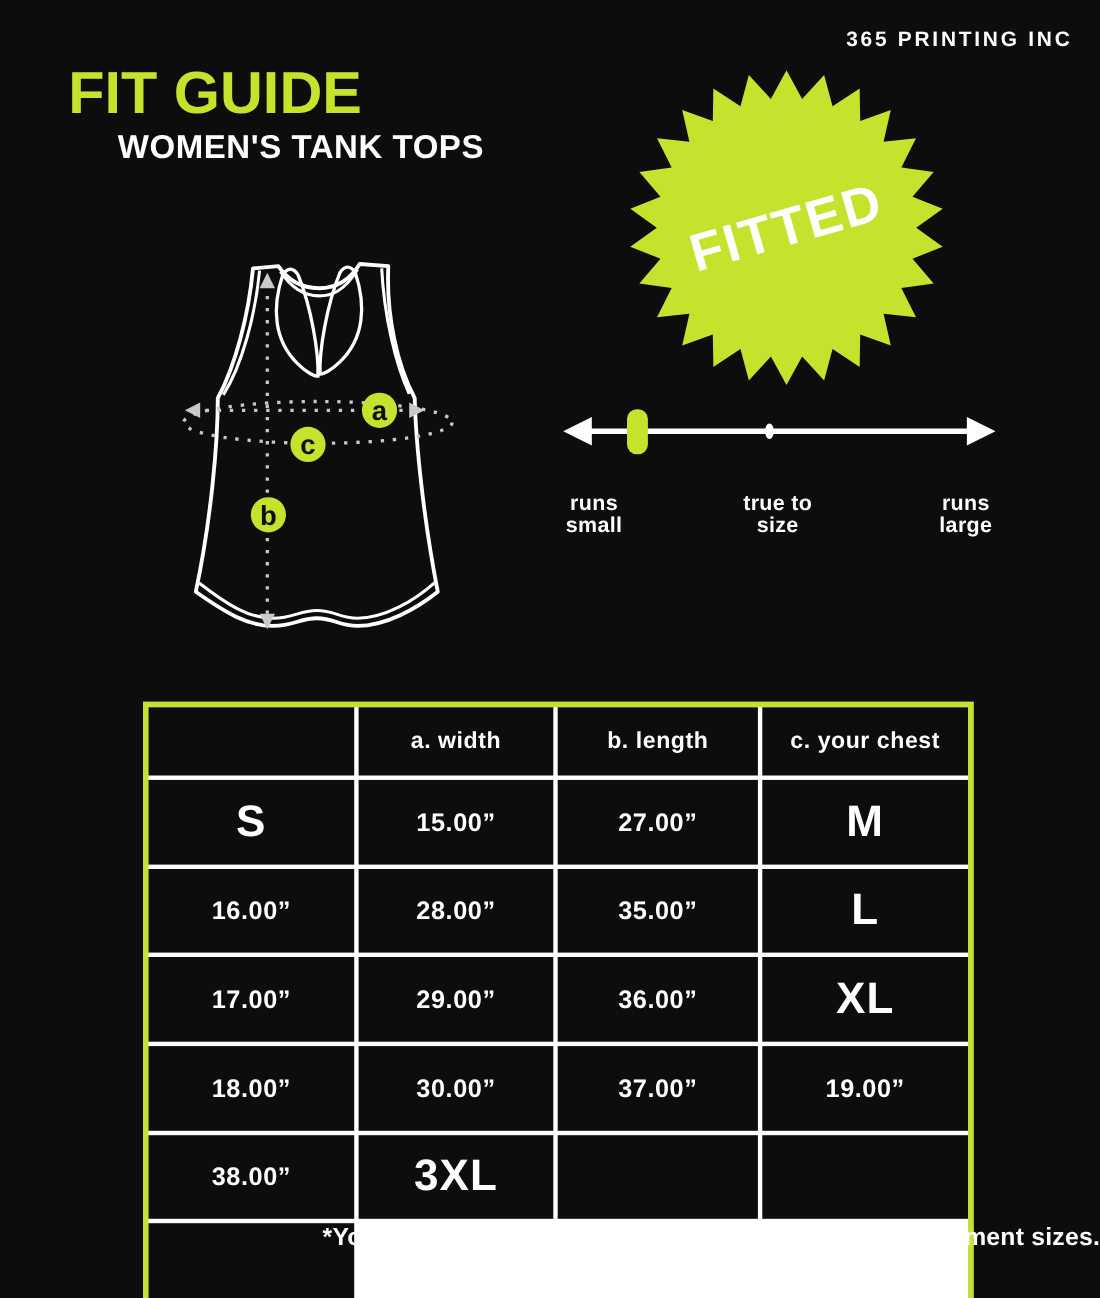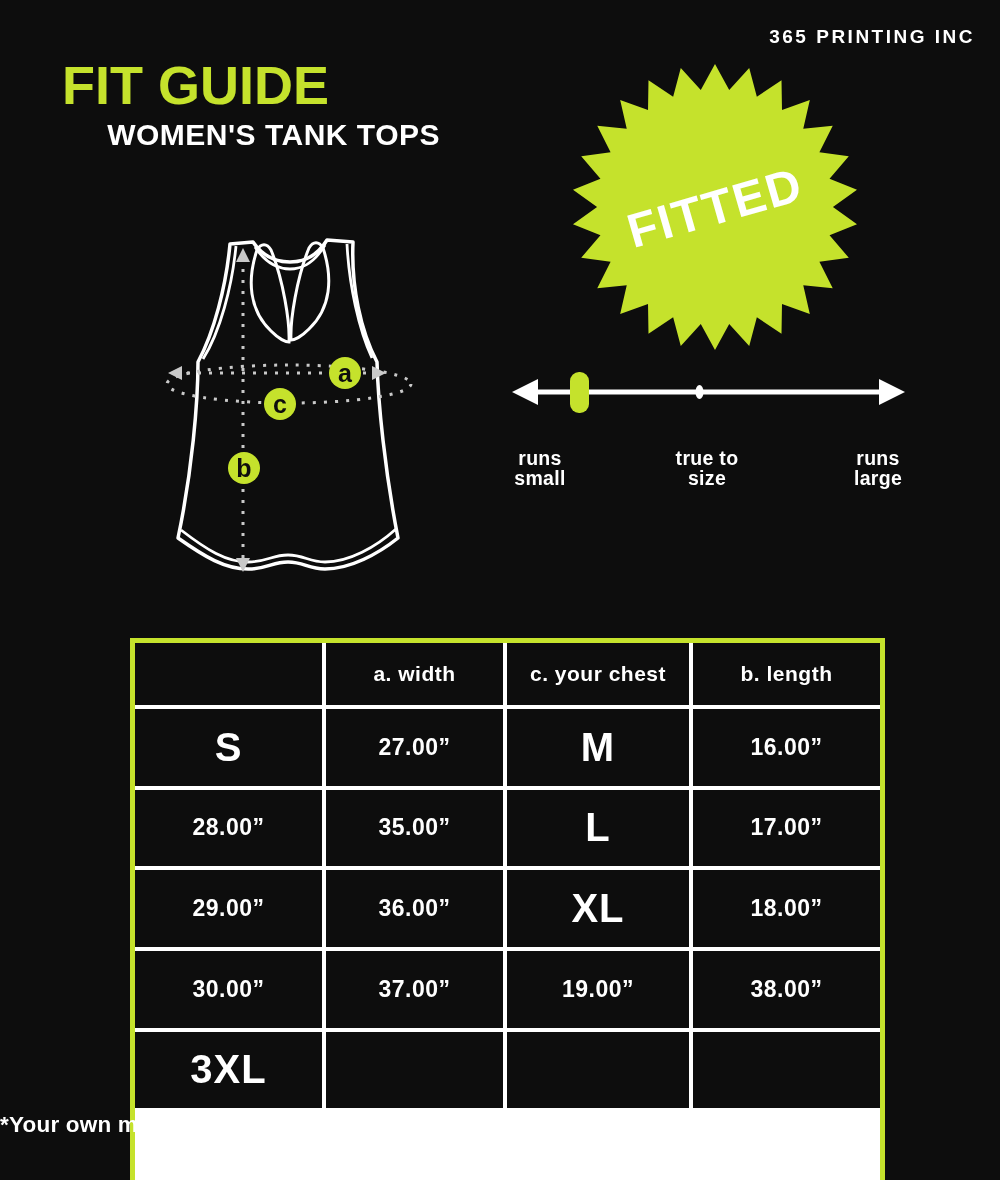--- a/index.html
+++ b/index.html
@@ -56,21 +56,21 @@
     gap:4px;
   }
   .cell{
     background:var(--bg);display:flex;align-items:center;justify-content:center;
     color:var(--fg);
   }
   .cell.th{font-size:21px;letter-spacing:0.5px;}
   .cell.size{font-size:40px;letter-spacing:1px;}
   .cell.val{font-size:23px;letter-spacing:0.5px;}
   .footnote{
-    position:absolute;left:0;top:1112px;width:1000px;text-align:left;
+    position:absolute;left:0;top:1112px;width:1000px;text-align:right;
     font-size:22.5px;color:var(--fg);letter-spacing:0.2px;
   }
 </style>
 </head>
 <body>
 
 <div class="stage">
 
   <div class="brand">365 PRINTING INC</div>
 
@@ -145,24 +145,25 @@
     </div>
     <div class="scale-label large">
       <div>runs</div>
       <div>large</div>
     </div>
   </div>
 
   <div class="size-table">
     <div class="cell th"></div>
     <div class="cell th">a. width</div>
+    <div class="cell th">b. length</div>
     <div class="cell th">c. your chest</div>
-    <div class="cell th">b. length</div>
 
     <div class="cell size">S</div>
+    <div class="cell val">15.00”</div>
     <div class="cell val">27.00”</div>
 
     <div class="cell size">M</div>
     <div class="cell val">16.00”</div>
     <div class="cell val">28.00”</div>
     <div class="cell val">35.00”</div>
 
     <div class="cell size">L</div>
     <div class="cell val">17.00”</div>
     <div class="cell val">29.00”</div>

